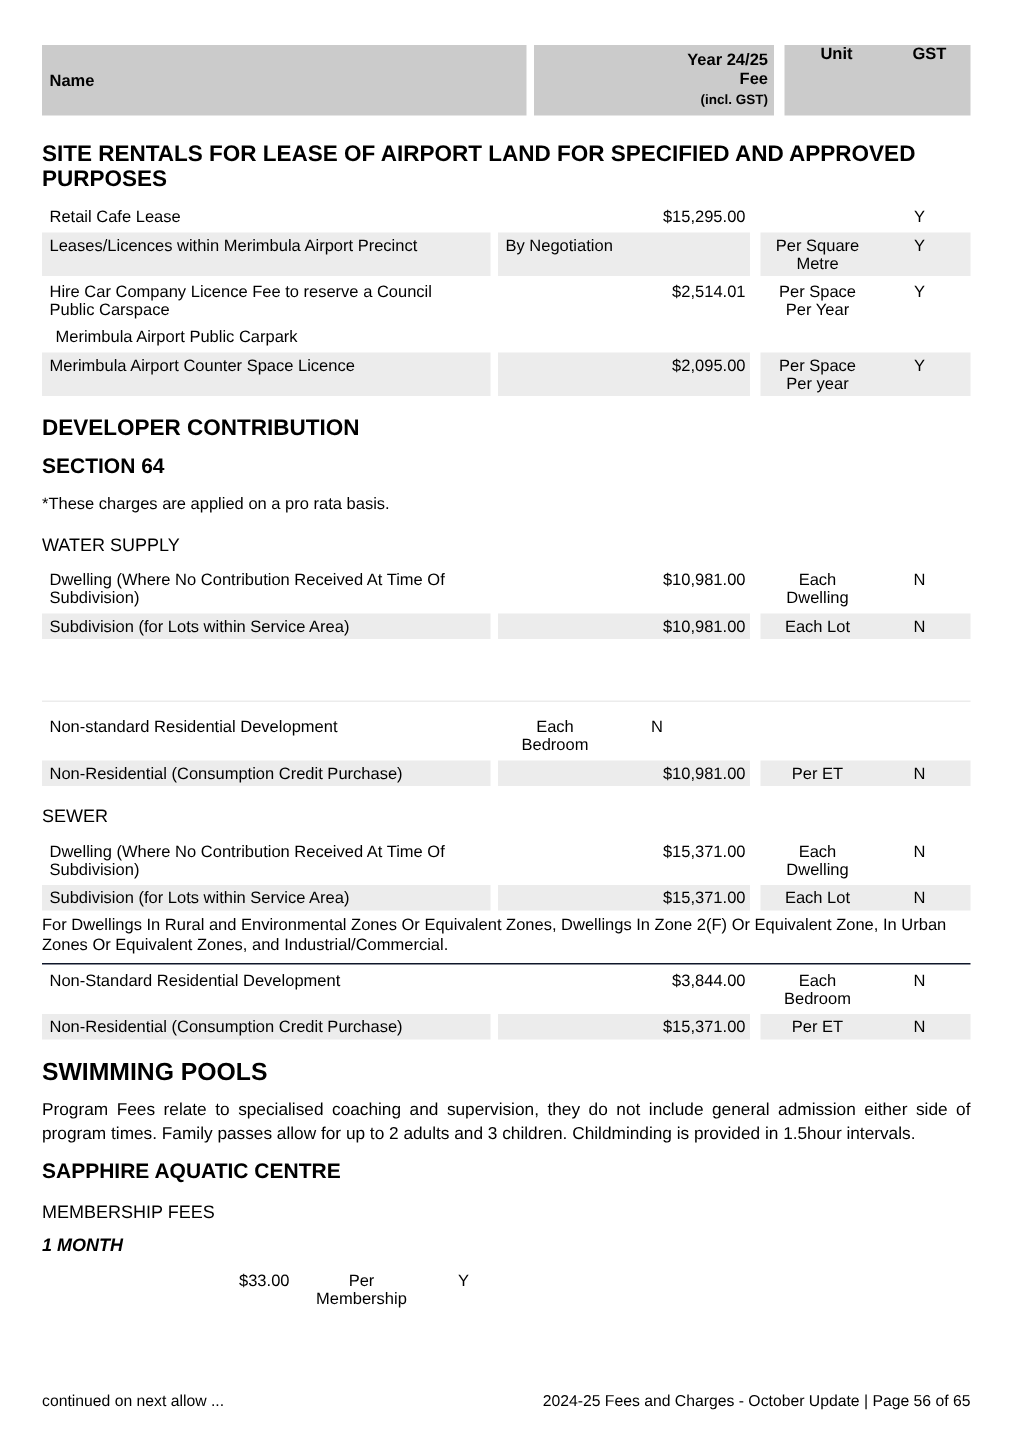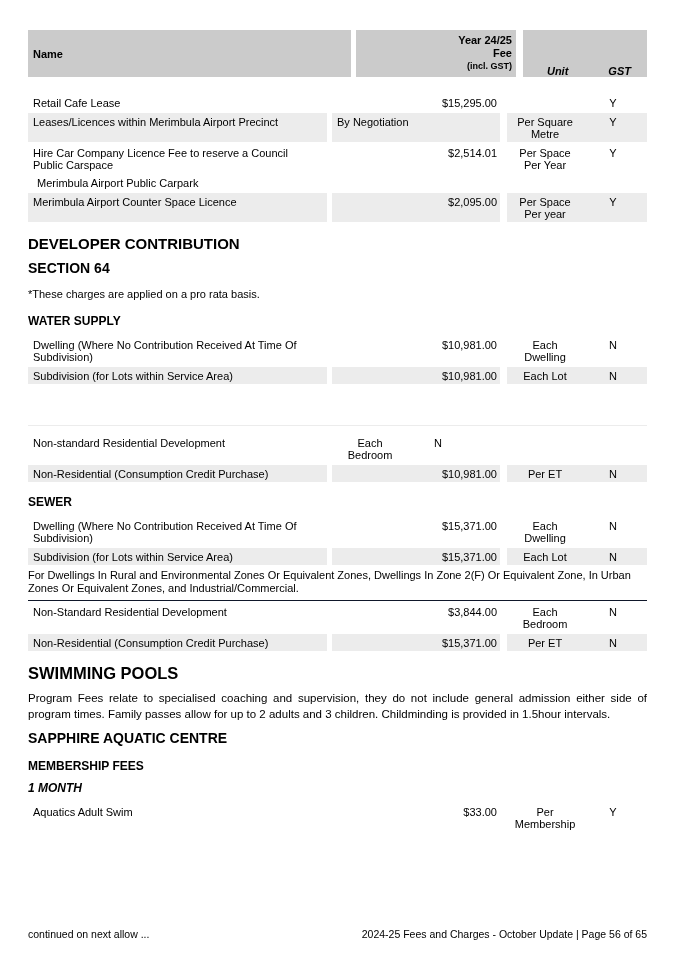--- a/index.html
+++ b/index.html
@@ -10,29 +10,29 @@
   }
   .page{position:relative;width:675px;height:955px;overflow:hidden;background:#fff;}
   .content{position:absolute;left:28px;top:30px;width:619px;}
 
   
   .thead{display:flex;margin:0 0 17px 0;}
   .th{background:var(--header-bg,#cbcbcb);box-sizing:border-box;font-weight:bold;font-size:11px;}
   .th-name{width:339px;margin-right:5px;height:47px;display:flex;align-items:center;padding-left:5px;}
   .th-fee{width:168px;margin-right:7px;height:47px;text-align:right;padding:4px 4px 0 0;line-height:13px;}
   .th-fee .fee-small{font-size:9px;font-weight:bold;}
-  .th-unitgst{width:124px;height:47px;display:flex;align-items:flex-end;font-style:italic;}
+  .th-unitgst{width:124px;height:47px;display:flex;align-items:flex-start;}
   .th-unit{width:76px;text-align:center;}
   .th-gst{width:60px;text-align:center;}
 
   
   .h1{font-size:15px;font-weight:bold;line-height:17px;margin:13px 0 8px 0;}
   .h1lg{font-size:16.5px;font-weight:bold;line-height:18px;margin:13px 0 9px 0;}
   .h2{font-size:14px;font-weight:bold;line-height:16px;margin:8px 0 0 0;}
-  .h3{font-size:12px;font-weight:bold;line-height:14px;margin:13px 0 8px 0;}
+  .h3{font-size:12px;font-weight:normal;line-height:14px;margin:13px 0 8px 0;}
   .h3i{font-size:12px;font-weight:bold;font-style:italic;line-height:14px;margin:0 0 8px 0;}
   .para{font-size:11px;line-height:13px;margin:12px 0 0 0;}
   .paraj{font-size:11.5px;line-height:15.5px;margin:9px 0 0 0;text-align:justify;}
 
   
   .row{display:flex;margin-bottom:2px;font-size:11px;line-height:12px;}
   .cell{box-sizing:border-box;}
   .c-name{width:299px;margin-right:5px;padding:3px 12px 2px 5px;}
   .c-fee{width:168px;margin-right:7px;text-align:right;padding:3px 3px 2px 0;}
   .c-fee.left{text-align:left;padding-left:5px;}
@@ -61,20 +61,21 @@
         <div>Fee</div>
         <div class="fee-small">(incl. GST)</div>
       </div>
       <div class="th th-unitgst">
         <div class="th-unit">Unit</div>
         <div class="th-gst">GST</div>
       </div>
     </div>
 
     <div id="blocks">
+        <div class="h1">SITE RENTALS FOR LEASE OF AIRPORT LAND FOR SPECIFIED AND APPROVED PURPOSES</div>
         <div class="row">
           <div class="cell c-name">Retail Cafe Lease</div>
           <div class="cell c-fee">$15,295.00</div>
           <div class="cell c-unitgst">
             <div class="c-unit"></div>
             <div class="c-gst">Y</div>
           </div>
         </div>
         <div class="row shade">
           <div class="cell c-name">Leases/Licences within Merimbula Airport Precinct</div>
@@ -177,21 +178,20 @@
             <div class="c-unit">Per ET</div>
             <div class="c-gst">N</div>
           </div>
         </div>
         <div class="h1lg">SWIMMING POOLS</div>
         <div class="paraj">Program Fees relate to specialised coaching and supervision, they do not include general admission either side of program times. Family passes allow for up to 2 adults and 3 children. Childminding is provided in 1.5hour intervals.</div>
         <div class="h2">SAPPHIRE AQUATIC CENTRE</div>
         <div class="h3">MEMBERSHIP FEES</div>
         <div class="h3i">1 MONTH</div>
         <div class="row">
-          <div class="cell c-name">Aquatics Adult Swim</div>
           <div class="cell c-fee">$33.00</div>
           <div class="cell c-unitgst">
             <div class="c-unit">Per
 Membership</div>
             <div class="c-gst">Y</div>
           </div>
         </div>
       </div>
 
   </div>

